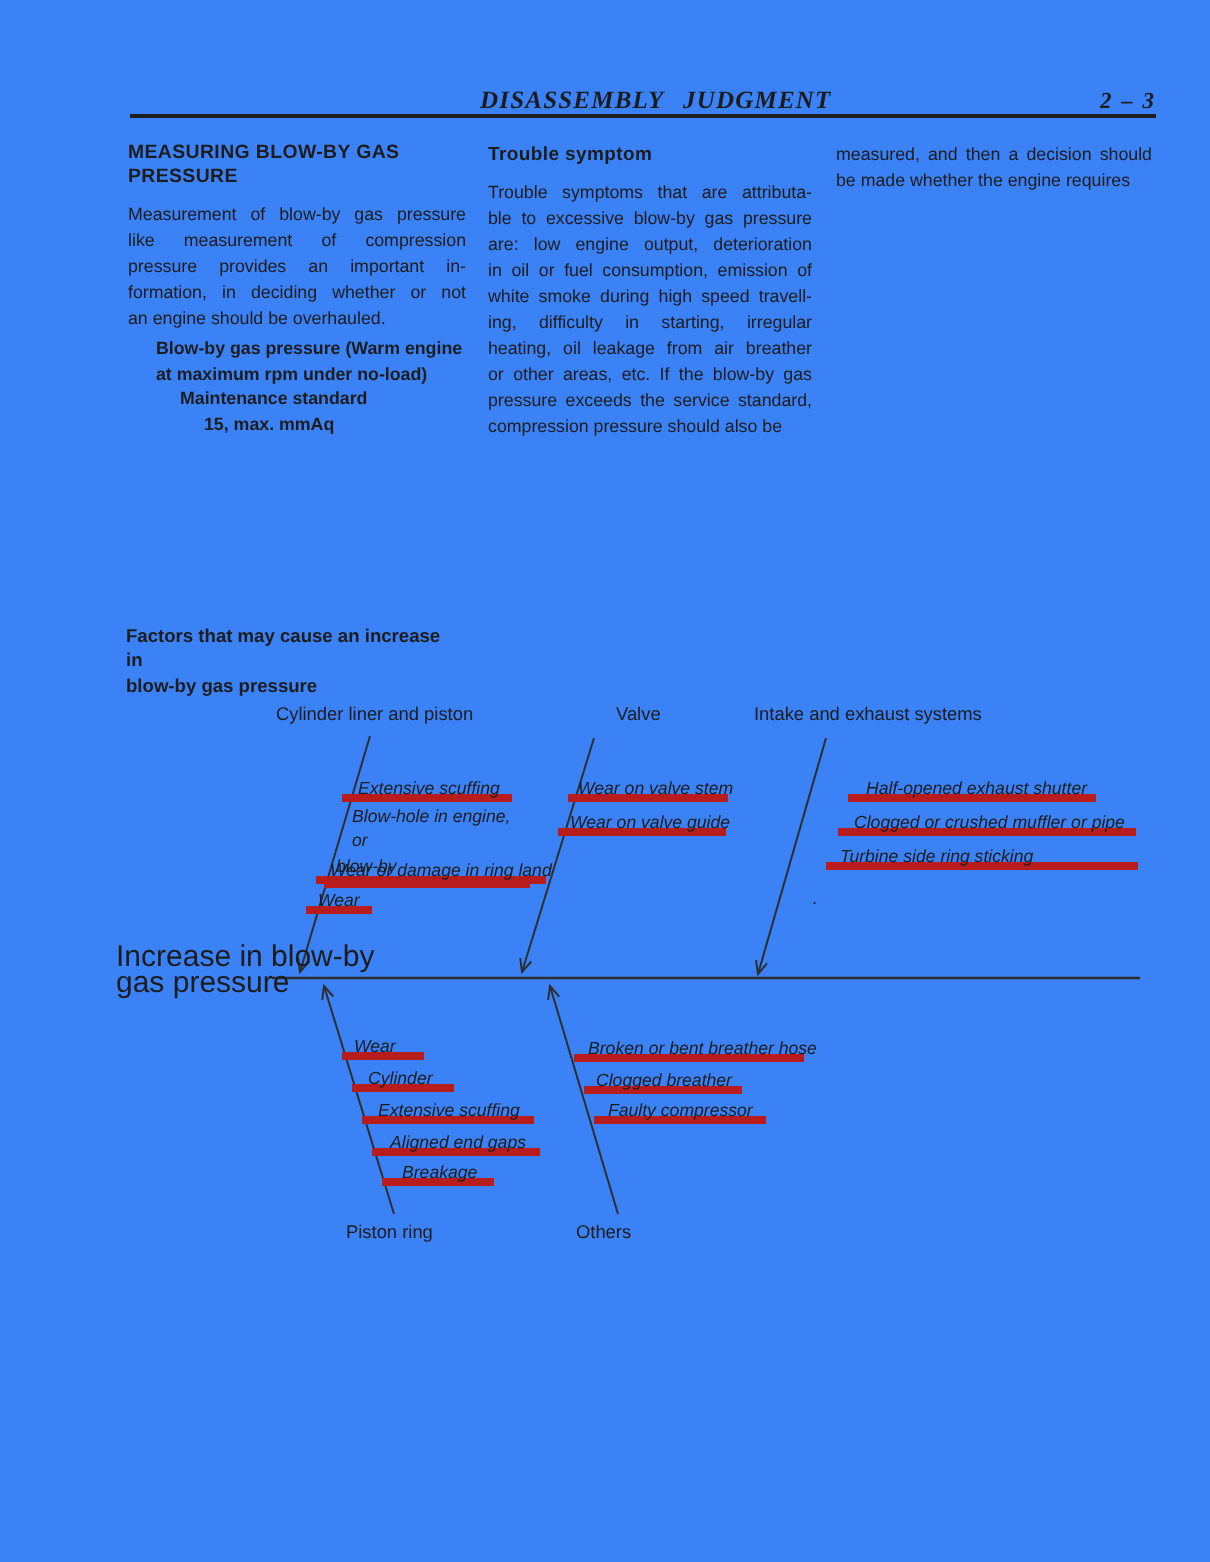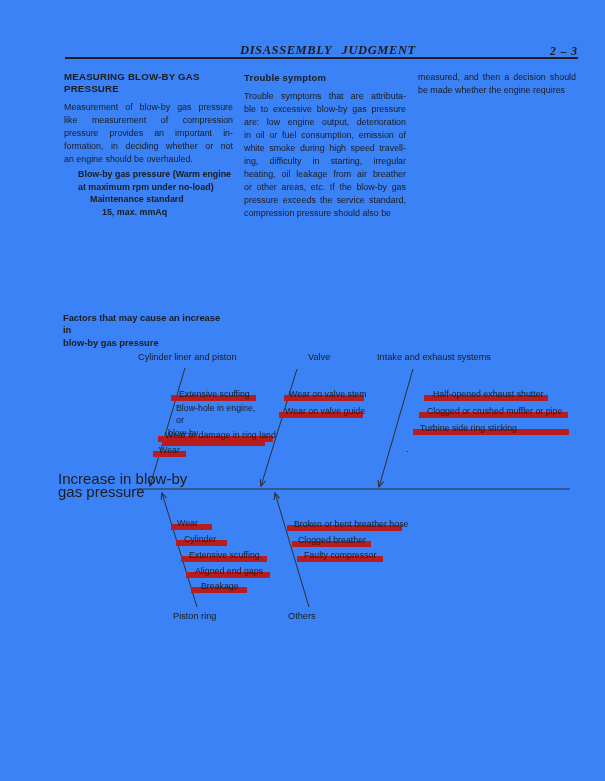--- a/index.html
+++ b/index.html
@@ -33,21 +33,21 @@
   .spec { font-weight:700; font-size:8.9px; line-height:12.6px; margin-top:2px; padding-left:14px; }
   .spec .bl:nth-child(3) { margin-left:12px; }
   .spec .bl:nth-child(4) { margin-left:24px; }
 
   
   .diagram-title { font-weight:700; font-size:9.3px; line-height:12.4px; }
   .dlabel { font-size:9.2px; line-height:10px; white-space:nowrap; }
   .effect { font-size:15px; line-height:13px; white-space:nowrap; }
   .cause {
     font-size:8.8px; line-height:13px; height:13px; white-space:nowrap;
-    border-bottom:6px solid #b91c1c; overflow:visible;
+    border-bottom:4px solid #b91c1c; overflow:visible;font-style:italic;
   }
   .cause.wrap2 { height:auto; white-space:normal; line-height:12.3px; padding-bottom:1px; }
   .cause.wrap2 .bl:first-child { margin-left:8px; }
   .stray { font-size:9px; line-height:9px; }
   svg.lines { position:absolute; inset:0; pointer-events:none; }
 </style>
 </head>
 <body>
 
 <div class="page">

